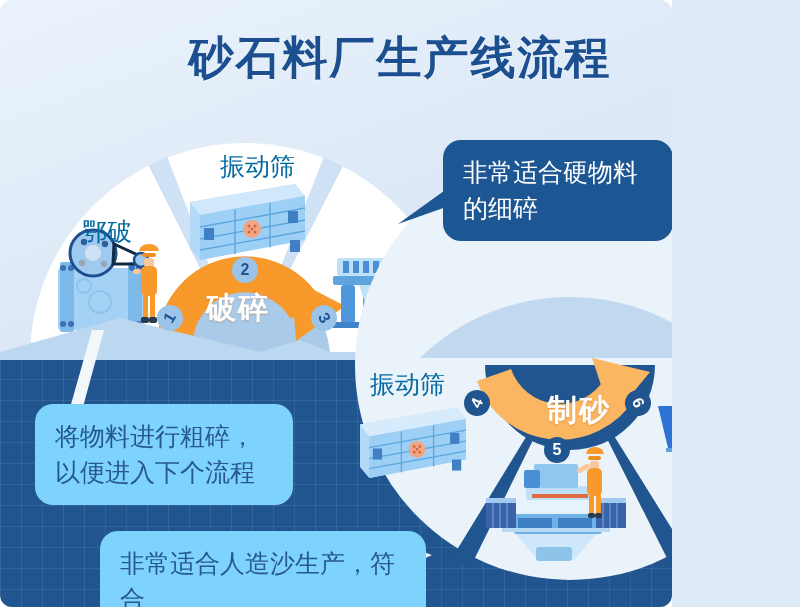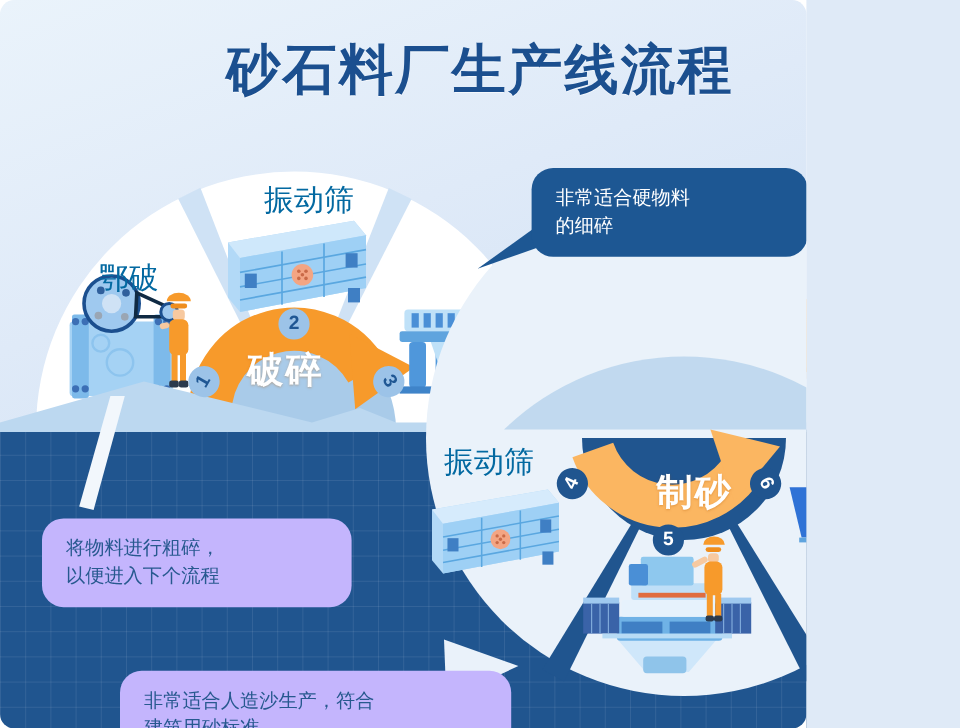--- a/index.html
+++ b/index.html
@@ -58,24 +58,24 @@
     position:absolute;width:26px;height:26px;border-radius:50%;
     color:#ffffff;font-size:16px;font-weight:bold;
     display:flex;align-items:center;justify-content:center;
   }
   .num-top{background:#9cc3e8;color:#1f5794;}
   .num-bot{background:#20558f;color:#ffffff;}
 
   
   .bubble{
     position:absolute;border-radius:18px;padding:14px 20px;
-    font-size:16px;line-height:1.45;white-space:pre-line;
+    font-size:25px;line-height:1.45;white-space:pre-line;
   }
   .bubble-dark{background:#1d5793;color:#ffffff;}
-  .bubble-light{background:#c4b5fd;color:#27598f;margin-top:28px;}
+  .bubble-light{background:#7dd3fc;color:#27598f;}
 
   
   .prod-lbl{position:absolute;color:#3b86e0;font-size:25px;font-weight:500;}
 </style>
 </head>
 <body>
 
 <div id="stage">
 
   <div class="bg-top"></div>

